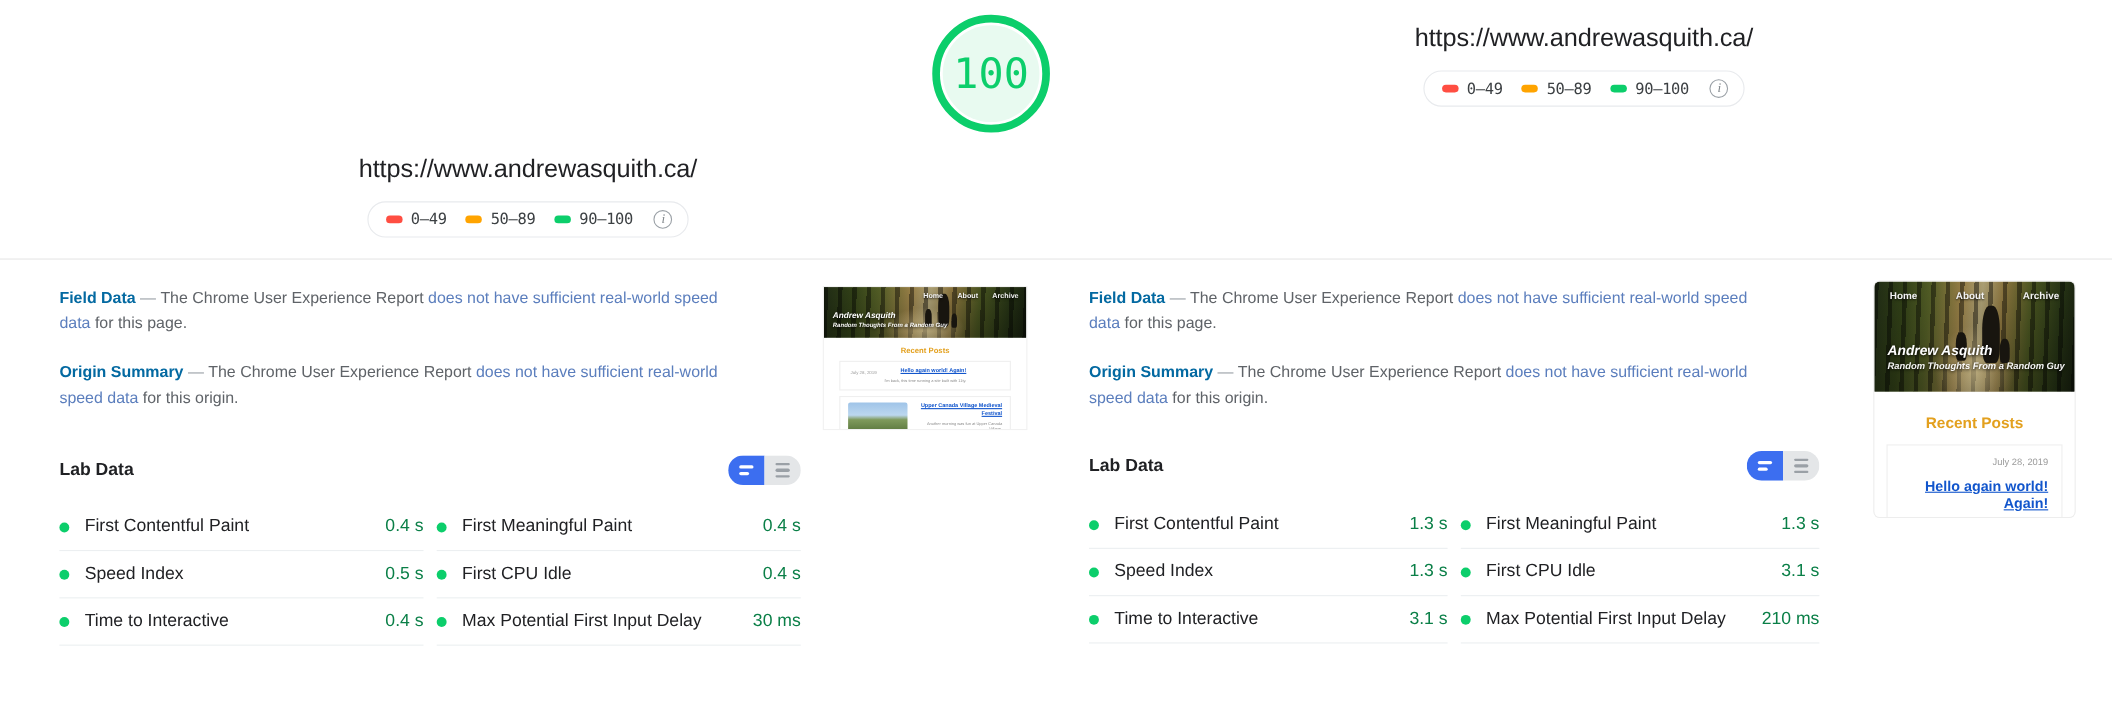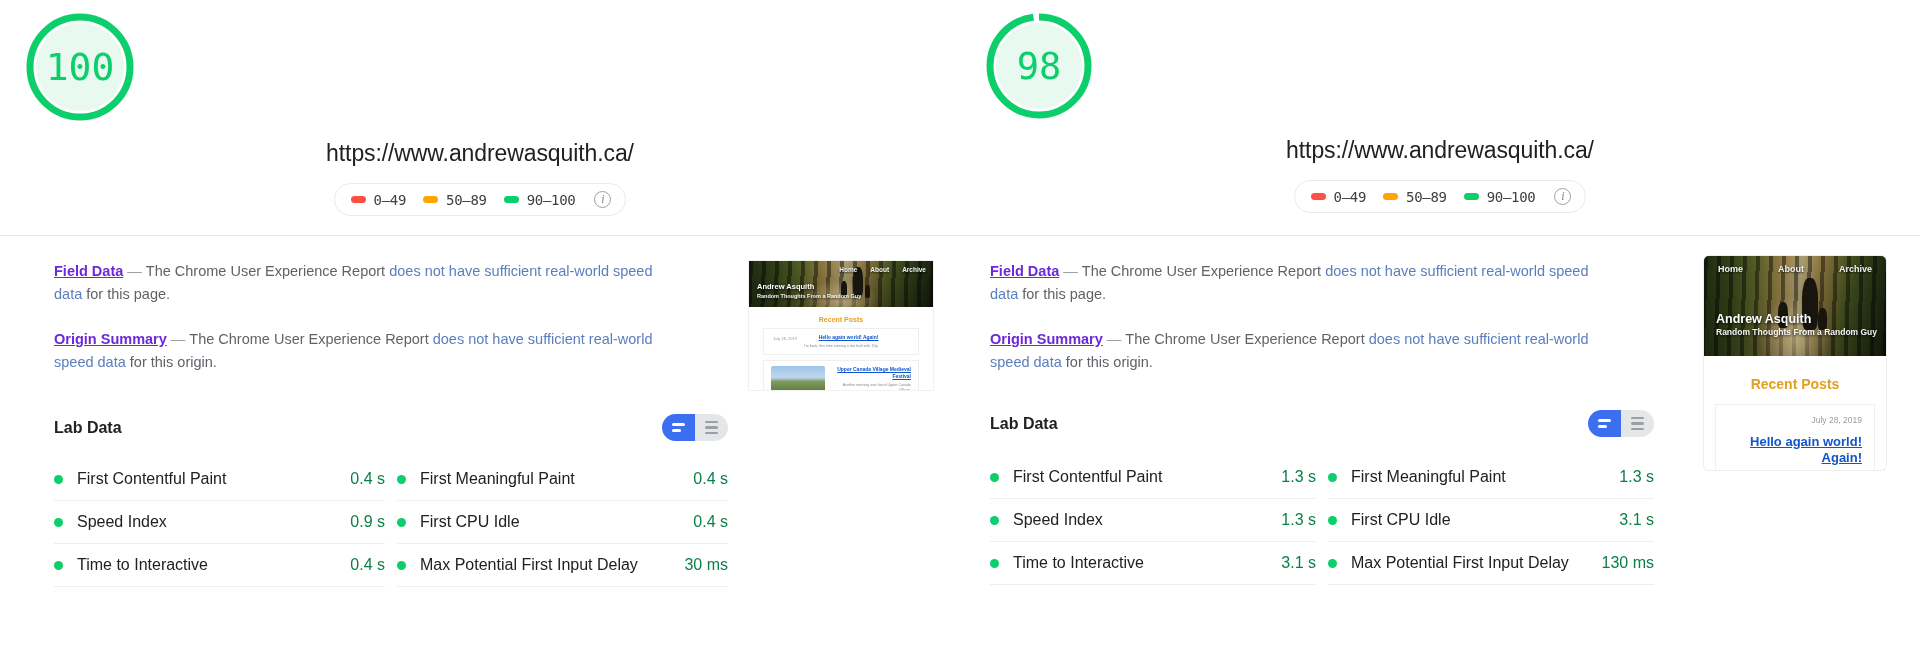--- a/index.html
+++ b/index.html
@@ -11,21 +11,21 @@
   }
   .stage { position: relative; width: 1920px; height: 660px; background:#fff; }
 
   
   .panel { position: absolute; top: 0; width: 960px; height: 660px; }
   .panel.left  { left: 0; }
   .panel.right { left: 960px; }
 
   
   .score-head { width: 100%; padding-top: 8px; text-align: center; }
-  .gauge-wrap { display:flex; justify-content:flex-start;margin-left:21px; }
+  .gauge-wrap { display:flex; justify-content:flex-end;margin-left:21px; }
   .gauge { position: relative; width: 118px; height: 118px; }
   .gauge svg { display:block; transform: rotate(-90deg); }
   .gauge .score-num {
     position:absolute; inset:0;
     display:flex; align-items:center; justify-content:center;
     font-family: "DejaVu Sans Mono", "Liberation Mono", monospace;
     font-size: 38px; letter-spacing: 0px; color:#0cce6b;
   }
   .panel.right .gauge { width: 116px; height: 116px; }
   .panel.right .gauge .score-num { font-size: 37px; }
@@ -68,21 +68,21 @@
     background:#e6e6e6;
   }
 
   
   .body-area { position:absolute; left:0; top:236px; width:960px; height:424px; }
 
   .text-col { position:absolute; left:54px; top:24px; width: 620px; }
   .panel.right .text-col { left: 30px; width: 600px; }
 
   .para { font-size: 14.5px; line-height: 23px; color:#5f6368; margin-bottom: 22px; }
-  .para b { color:#6d28d9; font-weight:700; font-size:14.5px;text-decoration:underline; }
+  .para b { color:#0369a1; font-weight:700; font-size:14.5px; }
   .dash { color:#9aa0a6; padding: 0 4px; }
   .lnk { color:#5b7ebd; text-decoration:none; }
 
   
   .lab-head {
     position:absolute; left:54px; top:178px;
     display:flex; align-items:center; width: 674px; justify-content: space-between;
   }
   .panel.right .lab-head { left:30px; top:174px; width: 664px; }
   .lab-title { font-size: 16px; font-weight: 700; color:#202124; }
@@ -152,20 +152,21 @@
     text-shadow: 0 1px 2px rgba(0,0,0,.8);
   }
   .thumb-mobile .hero .nav { top:8px; right:14px; left:14px; justify-content:space-between; font-size:9px; }
   .hero .figs { position:absolute; z-index:2; bottom:0; left:0; right:0; height:100%; }
   .hero .fig {
     position:absolute; background:#18150f; border-radius:40% 40% 25% 25%;
   }
   .hero .titles {
     position:absolute; left:8px; bottom:7px; z-index:4; color:#fff;
     text-shadow: 0 1px 3px rgba(0,0,0,.9);
+    font-style: italic;
   }
   .thumb-mobile .hero .titles { left:12px; bottom:18px; }
   .hero .t1 { font-size: 7.5px; font-weight:700; line-height:10px; }
   .hero .t2 { font-size: 5.5px; font-weight:700; line-height:8px; opacity:.95; }
   .thumb-mobile .hero .t1 { font-size: 12.5px; line-height:16px; }
   .thumb-mobile .hero .t2 { font-size: 8.5px; line-height:11px; }
 
   .recent {
     text-align:center; color:#e3a01e; font-weight:700;
   }
@@ -259,21 +260,21 @@
       <div class="metrics">
         <div class="mcol first">
           <div class="mrow">
             <span class="dot"></span>
             <span class="mname">First Contentful Paint</span>
             <span class="mval">0.4 s</span>
           </div>
           <div class="mrow">
             <span class="dot"></span>
             <span class="mname">Speed Index</span>
-            <span class="mval">0.9 s</span>
+            <span class="mval">0.5 s</span>
           </div>
           <div class="mrow">
             <span class="dot"></span>
             <span class="mname">Time to Interactive</span>
             <span class="mval">0.4 s</span>
           </div>
         </div>
         <div class="mcol">
           <div class="mrow">
             <span class="dot"></span>
@@ -291,29 +292,20 @@
             <span class="mval">30 ms</span>
           </div>
         </div>
       </div>
     </div>
   </div>
 
   <div class="panel right">
 
     <div class="score-head">
-      <div class="gauge-wrap">
-        <div class="gauge">
-          <svg width="116" height="116" viewBox="0 0 116 116">
-            <circle cx="58" cy="58" r="43" fill="#e8faf0"></circle>
-            <circle cx="58" cy="58" r="49" fill="none" stroke="#0cce6b" stroke-width="7" stroke-dasharray="301.8 6.0" stroke-linecap="butt"></circle>
-          </svg>
-          <div class="score-num">98</div>
-        </div>
-      </div>
       <div class="page-url">https://www.andrewasquith.ca/</div>
       <div class="legend">
         <span class="legend-item">
           <span class="lg-dash red"></span>
           <span class="lg-text">0–49</span>
         </span>
         <span class="legend-item">
           <span class="lg-dash orange"></span>
           <span class="lg-text">50–89</span>
         </span>
@@ -380,21 +372,21 @@
             <span class="mval">1.3 s</span>
           </div>
           <div class="mrow">
             <span class="dot"></span>
             <span class="mname">First CPU Idle</span>
             <span class="mval">3.1 s</span>
           </div>
           <div class="mrow">
             <span class="dot"></span>
             <span class="mname">Max Potential First Input Delay</span>
-            <span class="mval">130 ms</span>
+            <span class="mval">210 ms</span>
           </div>
         </div>
       </div>
     </div>
   </div>
 
   <div class="thumb-desktop">
     <div class="hero" style="height:46px">
       <div class="nav">
         <span>Home</span>

